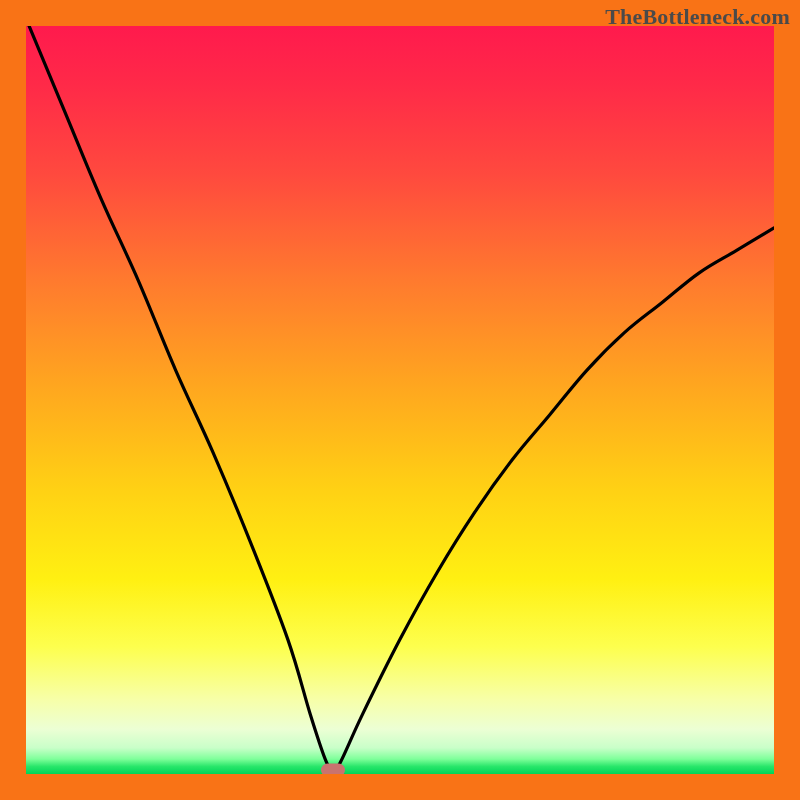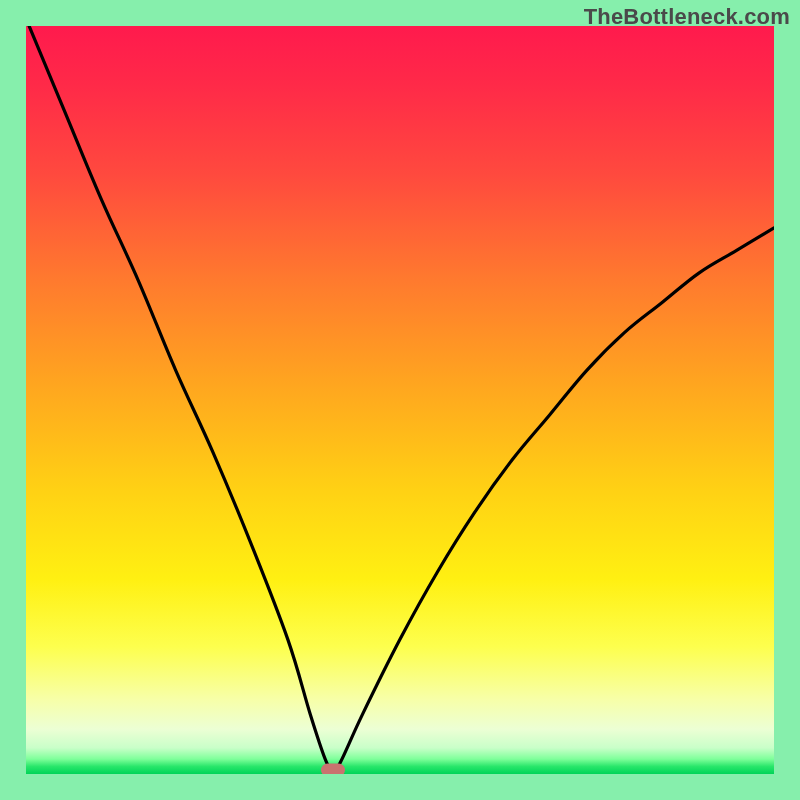--- a/index.html
+++ b/index.html
@@ -8,21 +8,22 @@
     width: 800px;
     height: 800px;
     overflow: hidden;
     background: #000;
     font-family: Arial, Helvetica, sans-serif;
   }
   .frame {
     position: relative;
     width: 800px;
     height: 800px;
-    background: #86efac;
+    background: #f97316;
+    font-family: Liberation Serif, serif;
   }
   .watermark {
     position: absolute;
     top: 4px;
     right: 10px;
     color: #4a4a4a;
     font-size: 22px;
     font-weight: 600;
     letter-spacing: 0.2px;
     z-index: 10;

